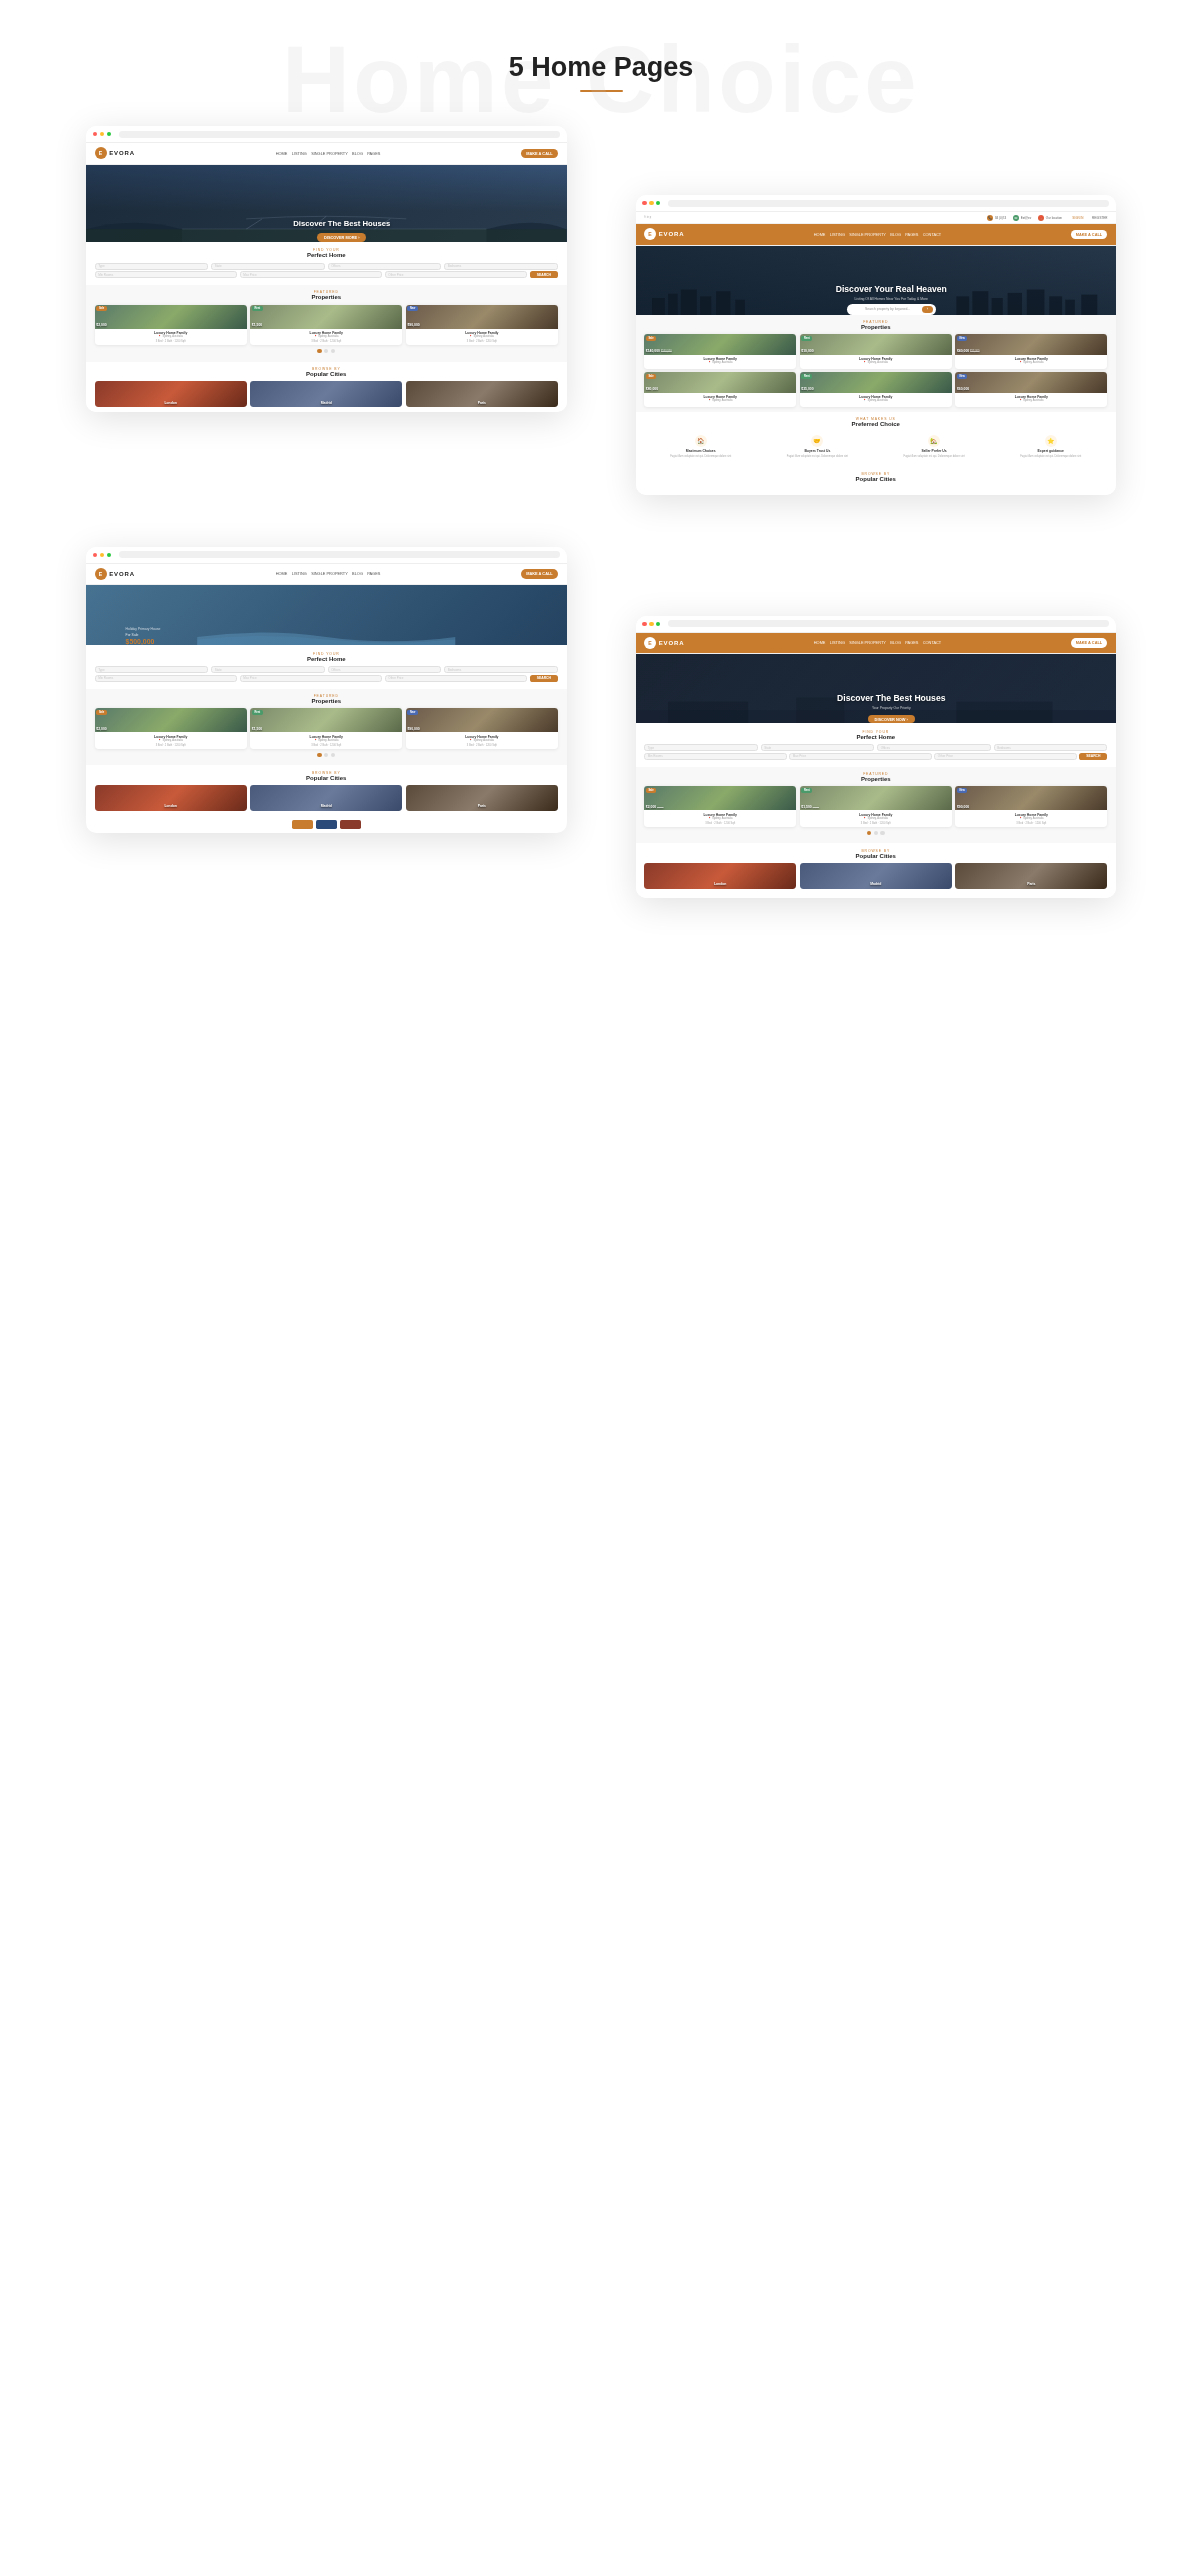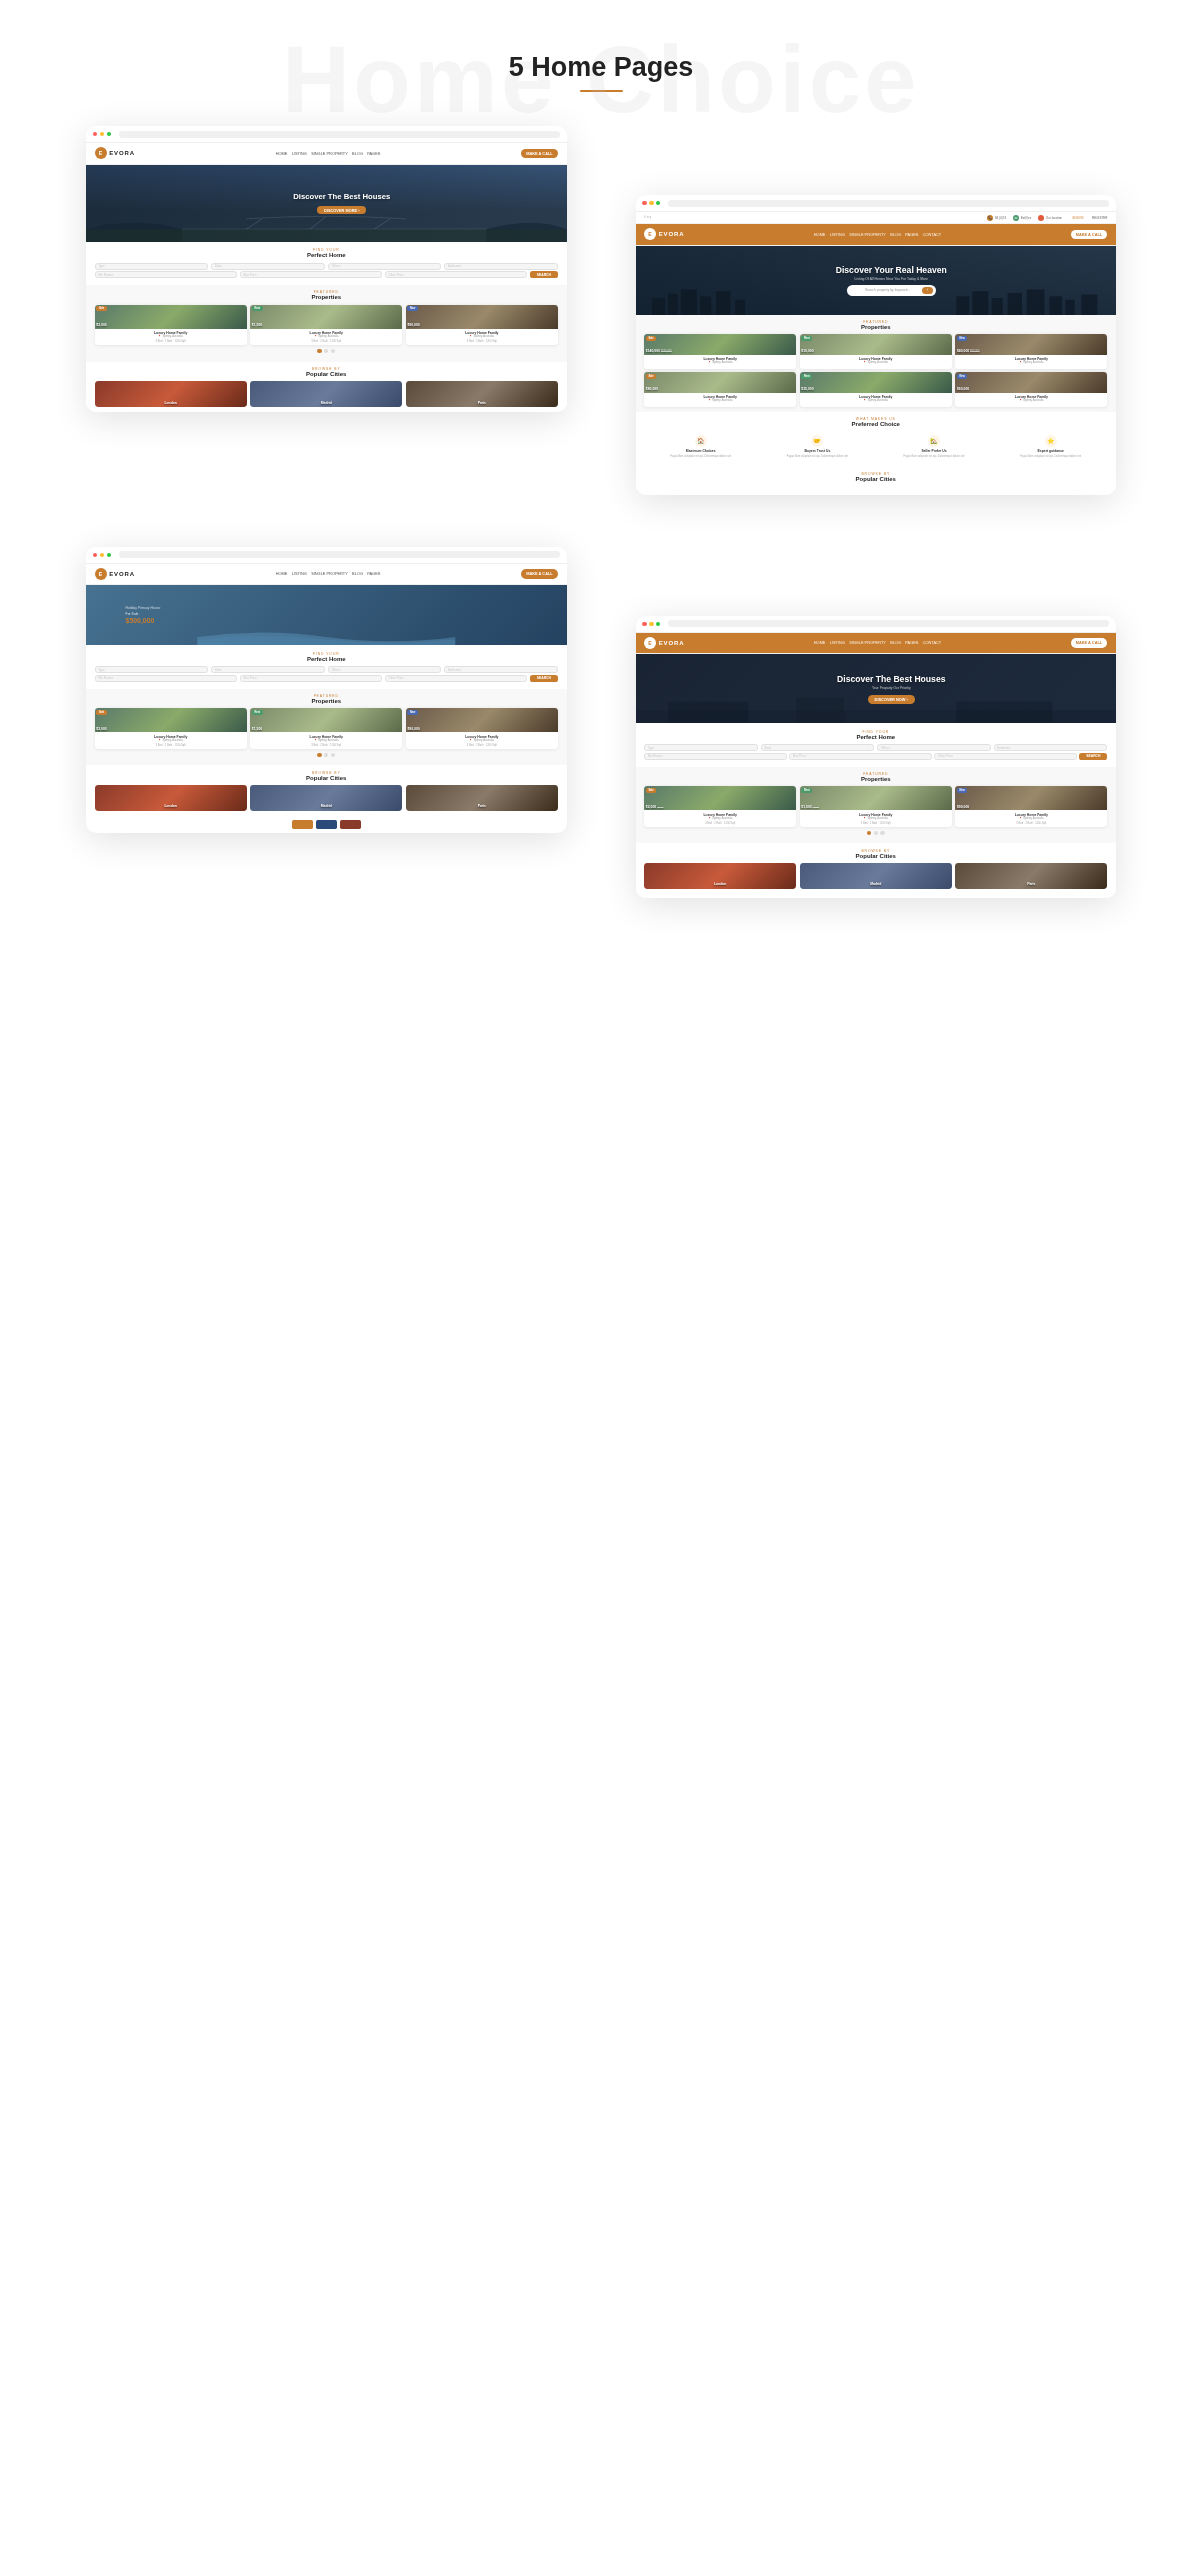--- a/index.html
+++ b/index.html
@@ -138,21 +138,21 @@
     }
 
     
     .mini-hero {
       position: relative;
       height: 77px;
       background: #2a3b4c;
       overflow: hidden;
       display: flex;
       align-items: center;
-      justify-content: center;
+      justify-content: flex-end;
       flex-direction: column;
       padding-left: 31px;
     }
     .mini-hero-overlay {
       position: absolute;
       inset: 0;
       background: linear-gradient(135deg, rgba(20,35,50,0.7) 0%, rgba(40,60,80,0.5) 100%);
     }
     .mini-hero-city {
       position: absolute;

